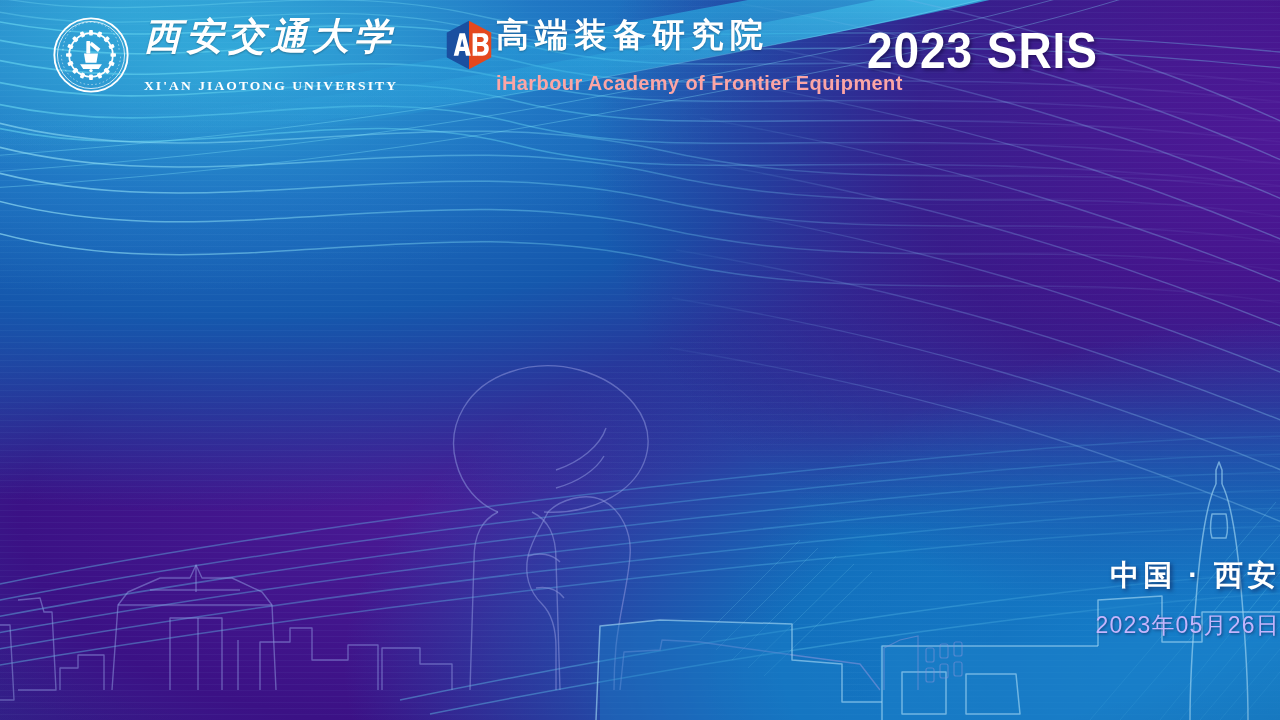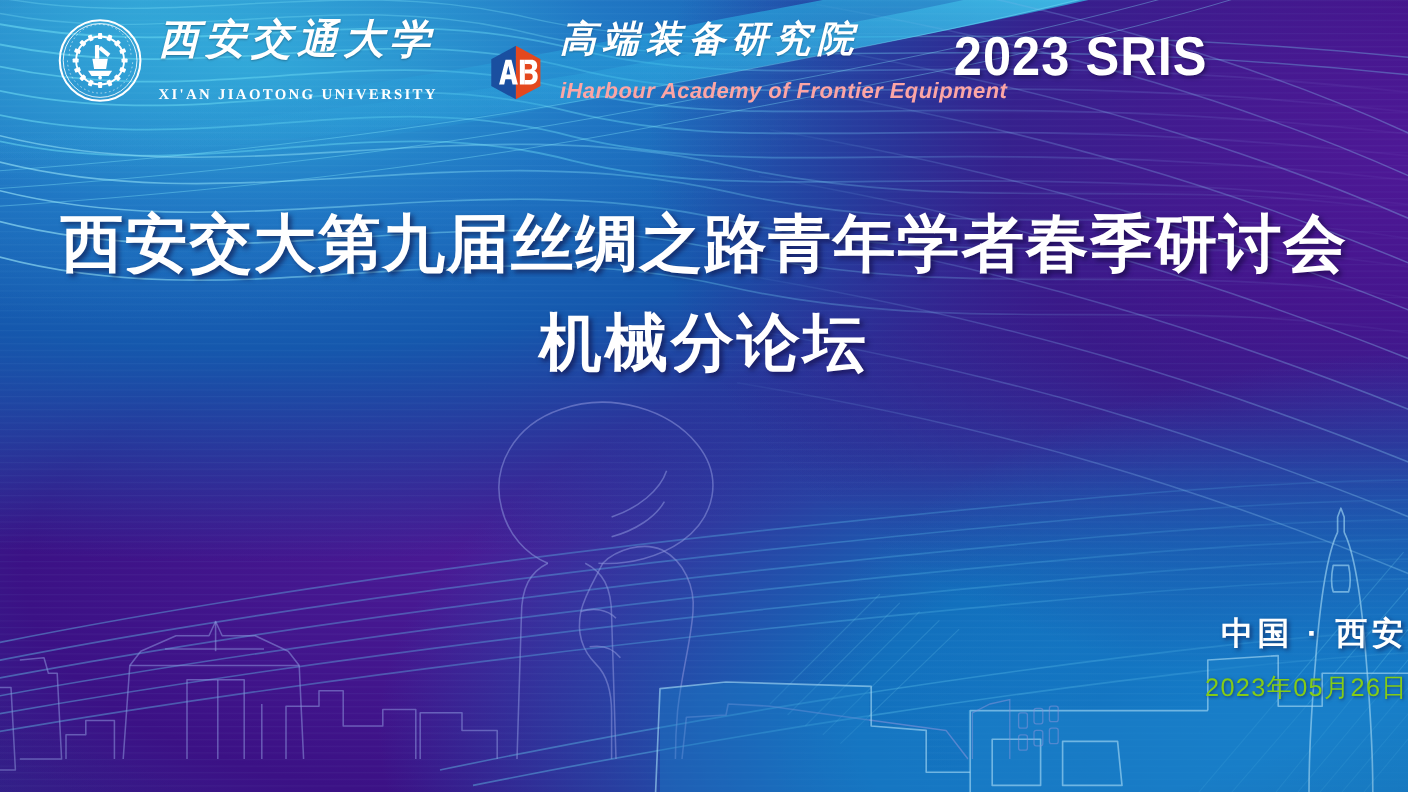--- a/index.html
+++ b/index.html
@@ -93,23 +93,22 @@
     color: #ffffff;
     letter-spacing: 2.1px;
     white-space: nowrap;
     font-family: "Liberation Serif", "DejaVu Serif", serif;
   }
 
   .divider-gap { width: 44px; }
 
   .logo-iharbour {
     display: flex;
-    align-items: flex-end;
-    gap: 13px;
-    font-style: italic;
+    align-items: flex-start;
+    gap: 0;
   }
   .ih-mark { width: 54px; height: 54px; flex: 0 0 auto; }
   .ih-words { display: flex; flex-direction: column; line-height: 1; }
   .ih-cn {
     font-size: 33px;
     font-weight: 700;
     color: #ffffff;
     letter-spacing: 6px;
     white-space: nowrap;
     text-shadow: 0 1px 2px rgba(0,0,0,0.25);
@@ -178,21 +177,21 @@
     font-weight: 700;
     color: #ffffff;
     letter-spacing: 4px;
     text-shadow: 2px 2px 4px rgba(12,4,50,0.5);
     white-space: nowrap;
   }
   .info-date {
     margin-top: 14px;
     font-size: 23px;
     font-weight: 400;
-    color: #84cc16;
+    color: #c4b5fd;
     letter-spacing: 1.2px;
     text-shadow: 1px 1px 3px rgba(12,4,50,0.5);
     white-space: nowrap;
     margin-left: 44px;
   }
 </style>
 </head>
 <body>
 
 <div id="slide">
@@ -501,23 +500,19 @@
       </span>
       <span class="ih-words">
         <span class="ih-cn">高端装备研究院</span>
         <span class="ih-en">iHarbour Academy of Frontier Equipment</span>
       </span>
     </div>
 
     <span class="sris">2023 SRIS</span>
   </div>
 
-  <div class="title-block">
-    <div class="title-line1">西安交大第九届丝绸之路青年学者春季研讨会</div>
-    <div class="title-line2">机械分论坛</div>
-  </div>
 
   <div class="info-block">
     <div class="info-place">中国  ·  西安</div>
     <div class="info-date">2023年05月26日</div>
   </div>
 
 </div>
 
 </body></html>

